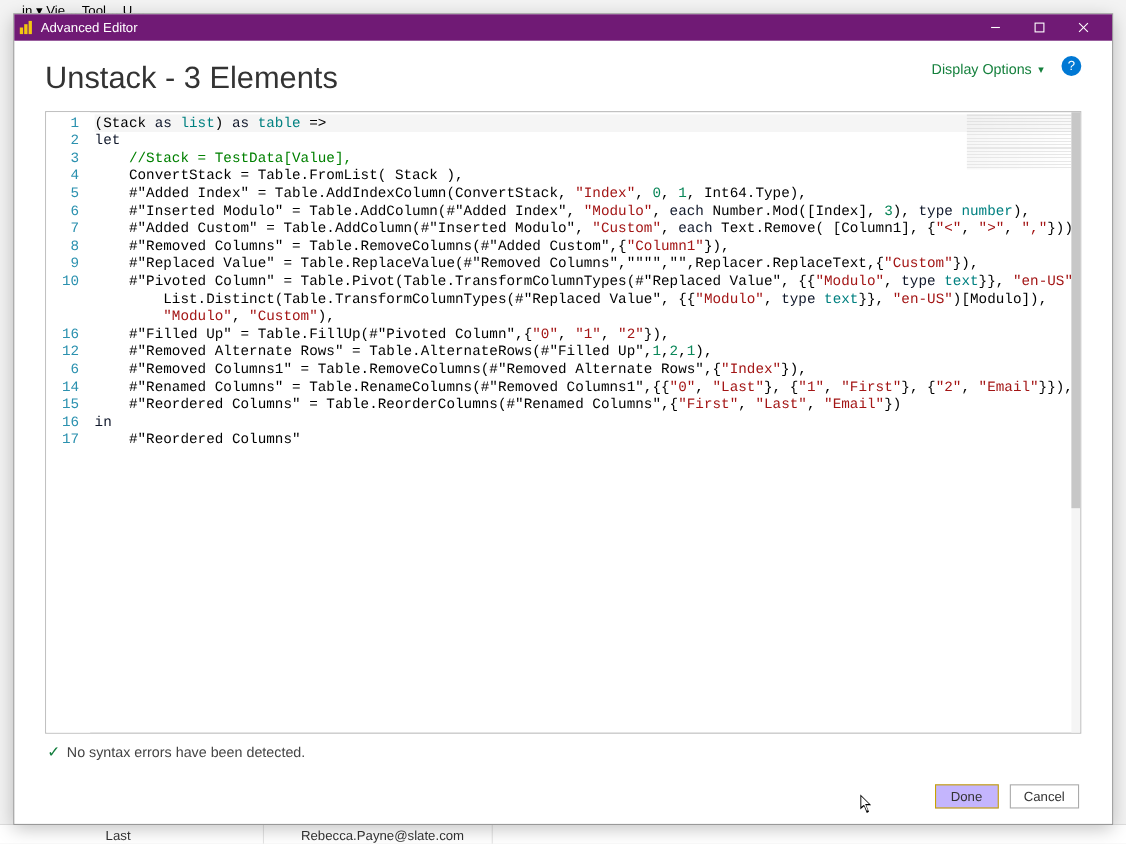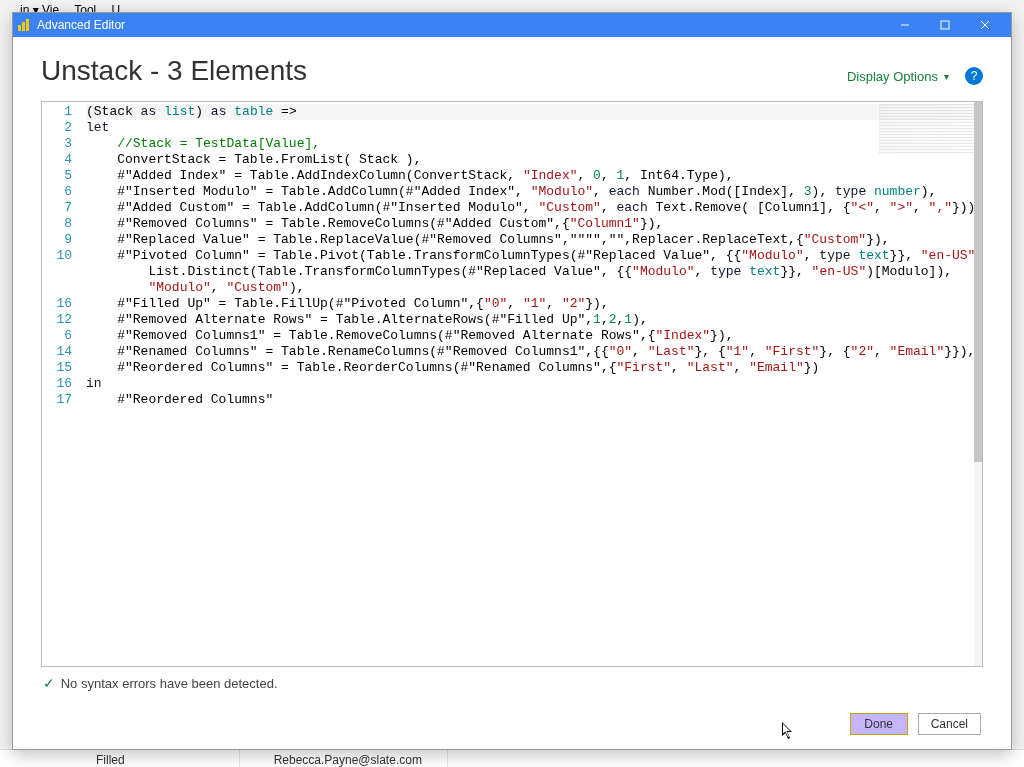--- a/index.html
+++ b/index.html
@@ -21,34 +21,34 @@
   .bg-row .cell-b { width:180px; }
 
   
   .modal {
     position:absolute; left:12px; top:12px; width:1000px; height:738px;
     background:#fff; border:1px solid #999;
     box-shadow:0 4px 16px rgba(0,0,0,.25);
     display:flex; flex-direction:column;
   }
   .titlebar {
-    height:24px; background:#3b82f6;
+    height:24px; background:#701a75;
     display:flex; align-items:center; color:#fff; font-size:12px;
     padding:0 6px 0 4px; flex:0 0 auto;
   }
   .titlebar .app-icon { width:14px; height:14px; margin-right:6px; position:relative; }
   .titlebar .app-icon svg { width:14px; height:14px; }
   .titlebar .title-text { flex:1; }
   .win-btns { display:flex; gap:0; }
   .win-btn { width:40px; height:24px; display:flex; align-items:center; justify-content:center; color:#fff; }
   .win-btn svg { width:10px; height:10px; }
 
   .content { flex:1; display:flex; flex-direction:column; padding:14px 28px 14px 28px; min-height:0; }
 
-  .header-row { display:flex; align-items:center; }
+  .header-row { display:flex; align-items:flex-start; }
   .page-title { font-size:28px; font-weight:300; color:#333; margin:4px 0 14px; flex:1; }
   .disp-opt { color:#15803d; font-size:13px; display:flex; align-items:center; gap:6px; padding:4px 6px; }
   .help-icon {
     width:18px; height:18px; border-radius:9px; background:#0078d4; color:#fff;
     display:flex; align-items:center; justify-content:center; font-size:12px; margin-left:10px;
   }
 
   .editor {
     flex:1; border:1px solid #bbb; display:flex; min-height:0; position:relative;
     font-family: Consolas, "Courier New", monospace; font-size:13px; line-height:16px;
@@ -98,21 +98,21 @@
   .cursor-arrow {
     position:absolute; left:782px; top:722px; width:12px; height:18px;
     pointer-events:none;
   }
 </style>
 </head>
 <body>
 
 <div class="bg-menu">in ▾   Vie…   Tool…   U…</div>
 <div class="bg-row">
-  <span class="cell-a">Filled</span>
+  <span class="cell-a">Last</span>
   <span class="cell-b">Rebecca.Payne@slate.com</span>
 </div>
 
 <div class="modal">
 
   <div class="titlebar">
     <span class="app-icon">
       <svg viewBox="0 0 14 14">
           <rect x="1" y="7" width="3" height="6" fill="#f2c811"></rect>
           <rect x="5" y="4" width="3" height="9" fill="#f2c811"></rect>

